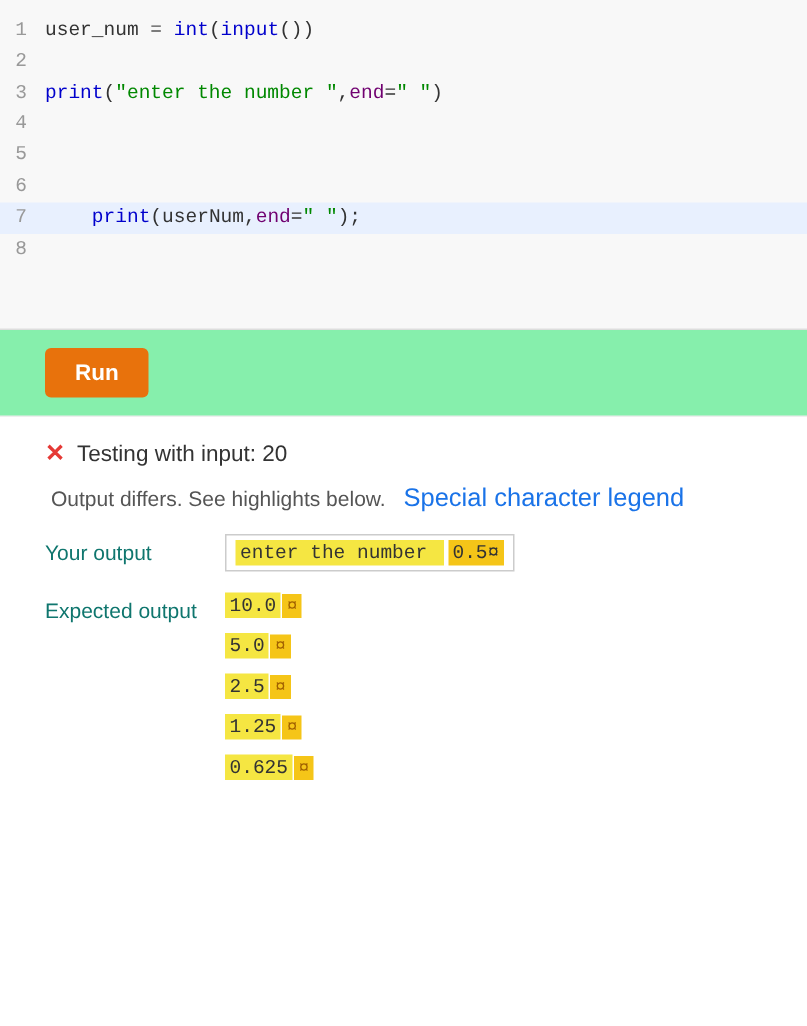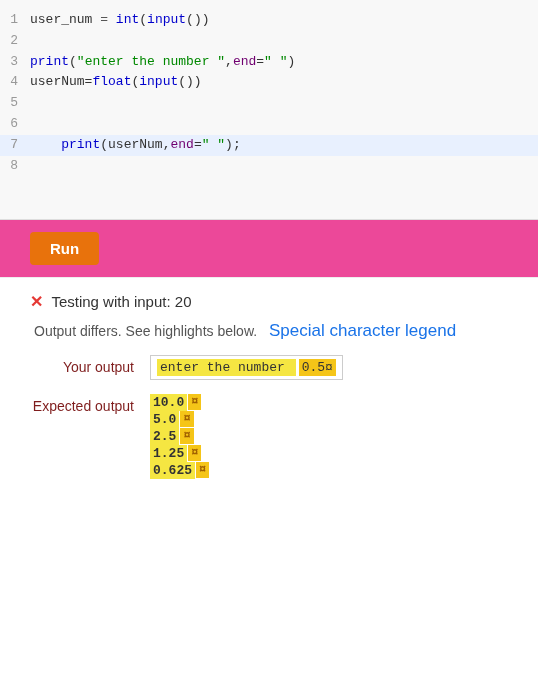--- a/index.html
+++ b/index.html
@@ -37,21 +37,21 @@
     }
 
     .line-content {
       color: #333;
       white-space: pre;
     }
 
     
     .run-section {
       padding: 12px 30px;
-      background: #ec4899;
+      background: #86efac;
       border-bottom: 1px solid #eee;
     }
 
     .run-button {
       background: #e8720c;
       color: #fff;
       border: none;
       border-radius: 4px;
       padding: 8px 20px;
       font-size: 15px;
@@ -96,23 +96,23 @@
     }
 
     .output-section {
       display: flex;
       align-items: flex-start;
       margin-bottom: 14px;
     }
 
     .output-label {
       font-size: 14px;
-      color: #7f1d1d;
+      color: #0f766e;
       min-width: 120px;
-      text-align: right;
+      text-align: left;
       padding-right: 16px;
       padding-top: 4px;
     }
 
     
     .your-output-box {
       display: flex;
       align-items: center;
       border: 1px solid #ccc;
       background: #fff;
@@ -140,23 +140,22 @@
     }
 
     
     .expected-output-lines {
       display: flex;
       flex-direction: column;
     }
 
     .expected-line {
       display: flex;
-      align-items: flex-start;
-      margin-bottom: 0;
-      font-weight: bold;
+      align-items: flex-end;
+      margin-bottom: 10px;
     }
 
     .expected-line-text {
       background: #f5e642;
       color: #333;
       font-family: 'Courier New', monospace;
       font-size: 13px;
       padding: 1px 3px;
       white-space: pre;
     }
@@ -192,21 +191,20 @@
       <span class="line-content"> </span>
     </div>
 
     <div class="code-line">
       <span class="line-number">3</span>
       <span class="line-content"><span style="color:#00c;">print</span>(<span style="color:#080;">"enter the number "</span>,<span style="color:#700070;">end</span>=<span style="color:#080;">" "</span>)</span>
     </div>
 
     <div class="code-line">
       <span class="line-number">4</span>
-      <span class="line-content"><span style="color:#333;">userNum</span>=<span style="color:#00c;">float</span>(<span style="color:#00c;">input</span>())</span>
     </div>
 
     <div class="code-line">
       <span class="line-number">5</span>
     </div>
 
     <div class="code-line">
       <span class="line-number">6</span>
     </div>
 

